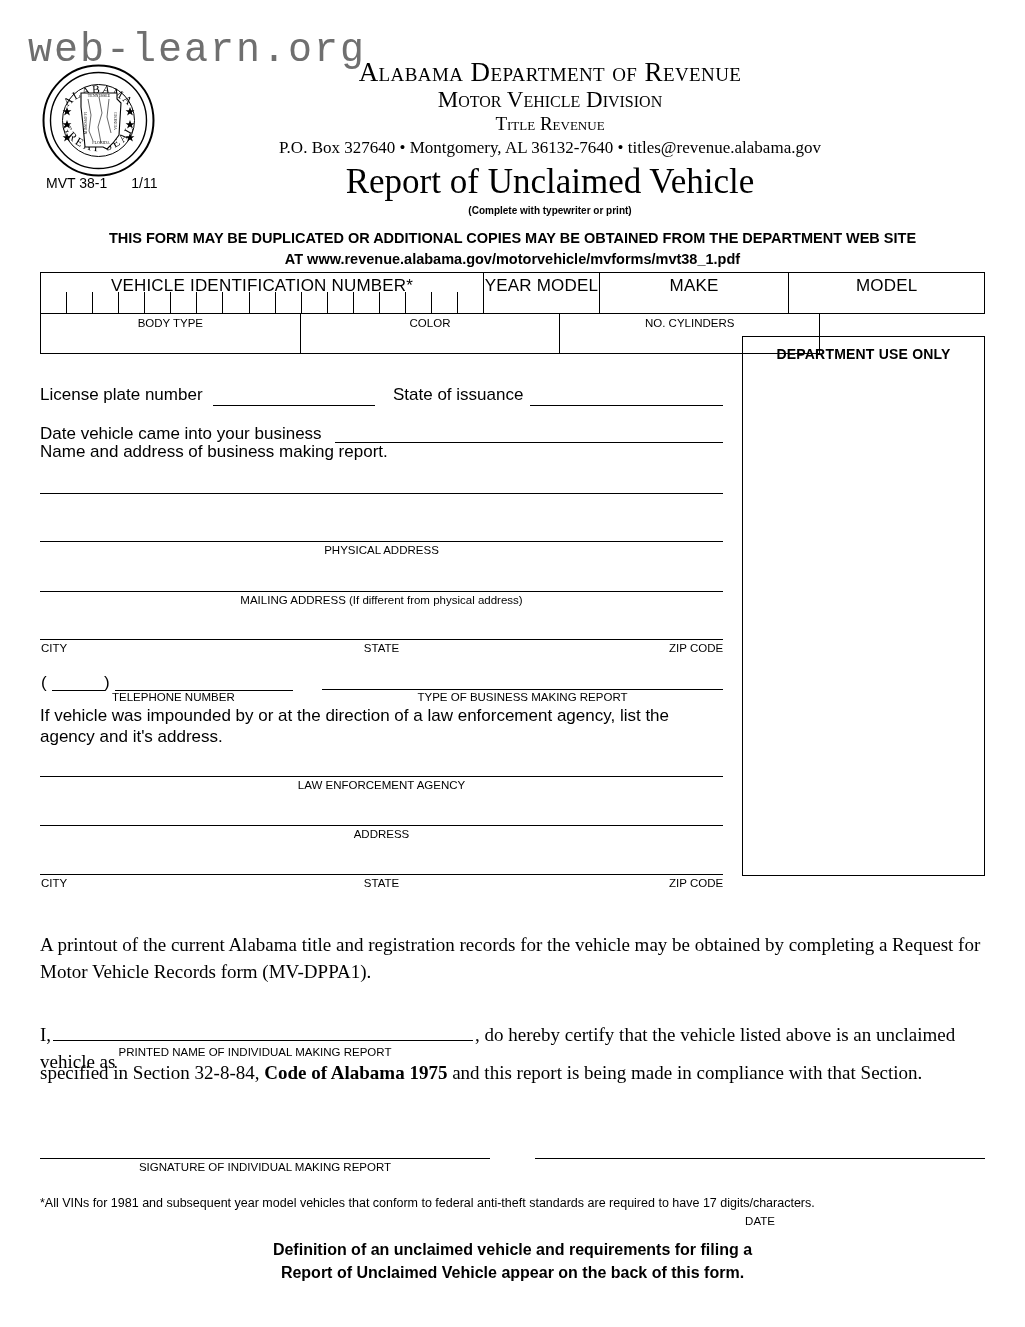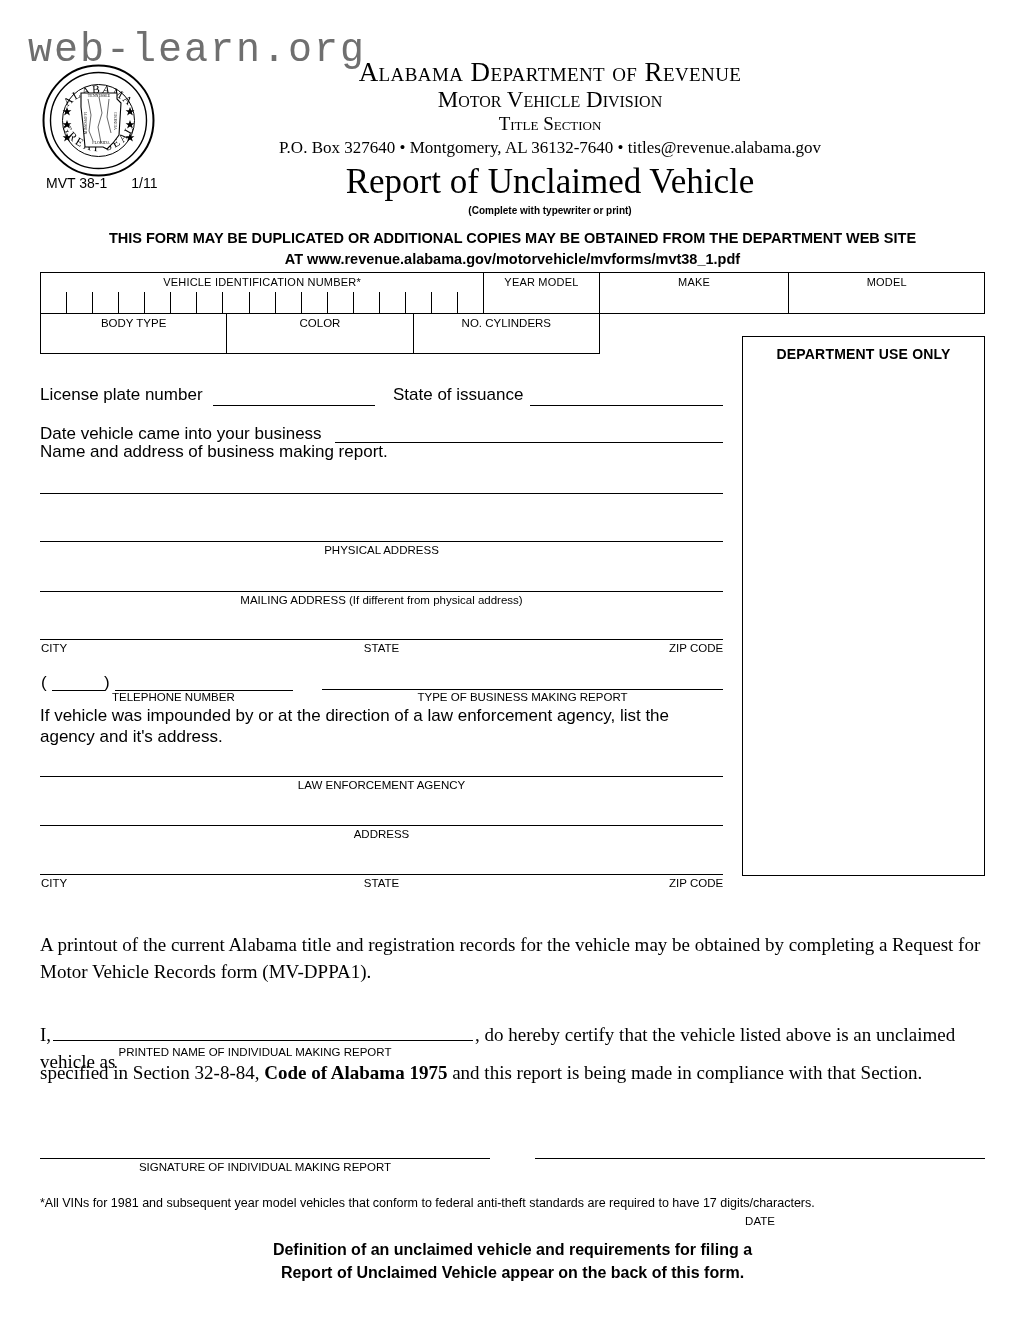--- a/index.html
+++ b/index.html
@@ -122,42 +122,42 @@
     box-sizing: border-box;
     position: relative;
   }
   .vcol:last-child { border-right: none; }
   .vcol .cap {
     position: absolute;
     top: 3px;
     left: 0;
     right: 0;
     text-align: center;
-    font-size: 11px;
+    font-size: 17px;
     letter-spacing: .2px;
   }
   .vin-ticks {
     position: absolute;
     left: 0;
     right: 0;
     bottom: 0;
     height: 21px;
     display: flex;
   }
   .vin-ticks span {
     flex: 1 1 0;
     border-right: 1px solid #000;
   }
   .vin-ticks span:last-child { border-right: none; }
 
   .row2-table {
     position: absolute;
     left: 40px;
     top: 313px;
-    width: 560px;
+    width: 780px;
     height: 41px;
     border: 1.5px solid #000;
     box-sizing: border-box;
     display: flex;
   }
   .row2-table .c {
     flex: 1 1 0;
     border-right: 1.5px solid #000;
     box-sizing: border-box;
     position: relative;
@@ -282,21 +282,21 @@
     </svg>
   </div>
 
   <div class="form-no">
     <span>MVT 38-1</span><span class="rev">1/11</span>
   </div>
 
   <div class="hdr">
     <div class="l1">Alabama Department of Revenue</div>
     <div class="l2">Motor Vehicle Division</div>
-    <div class="l3">Title Section</div>
+    <div class="l3">Title Revenue</div>
     <div class="l4">P.O. Box 327640 • Montgomery, AL 36132-7640 • titles@revenue.alabama.gov</div>
     <div class="title">Report of Unclaimed Vehicle</div>
     <div class="sub">(Complete with typewriter or print)</div>
   </div>
 
   <div class="banner">
     <div>THIS FORM MAY BE DUPLICATED OR ADDITIONAL COPIES MAY BE OBTAINED FROM THE DEPARTMENT WEB SITE</div>
     <div>AT www.revenue.alabama.gov/motorvehicle/mvforms/mvt38_1.pdf</div>
   </div>
 

